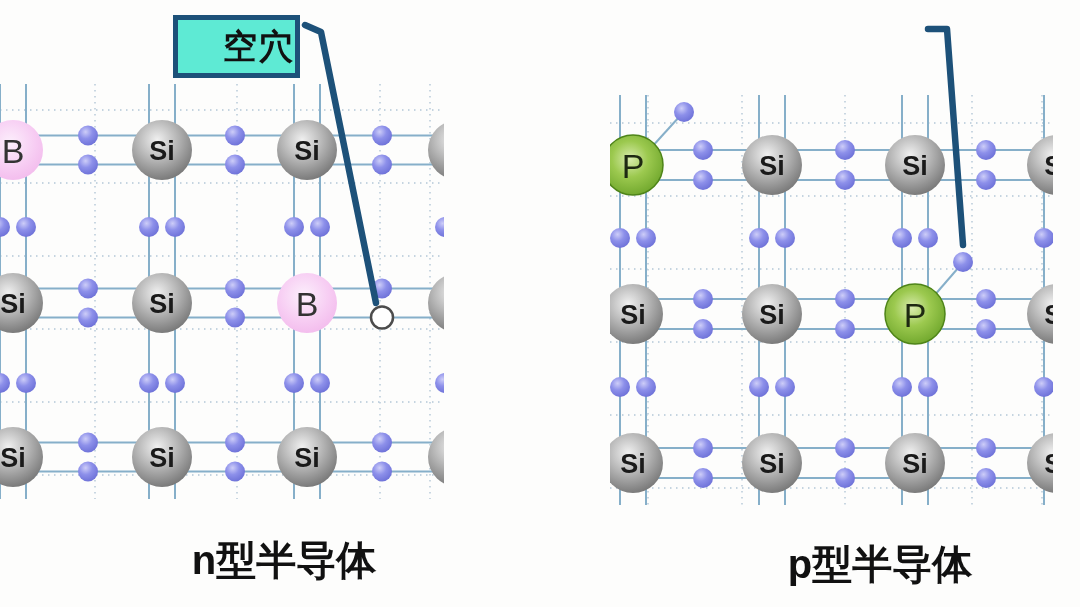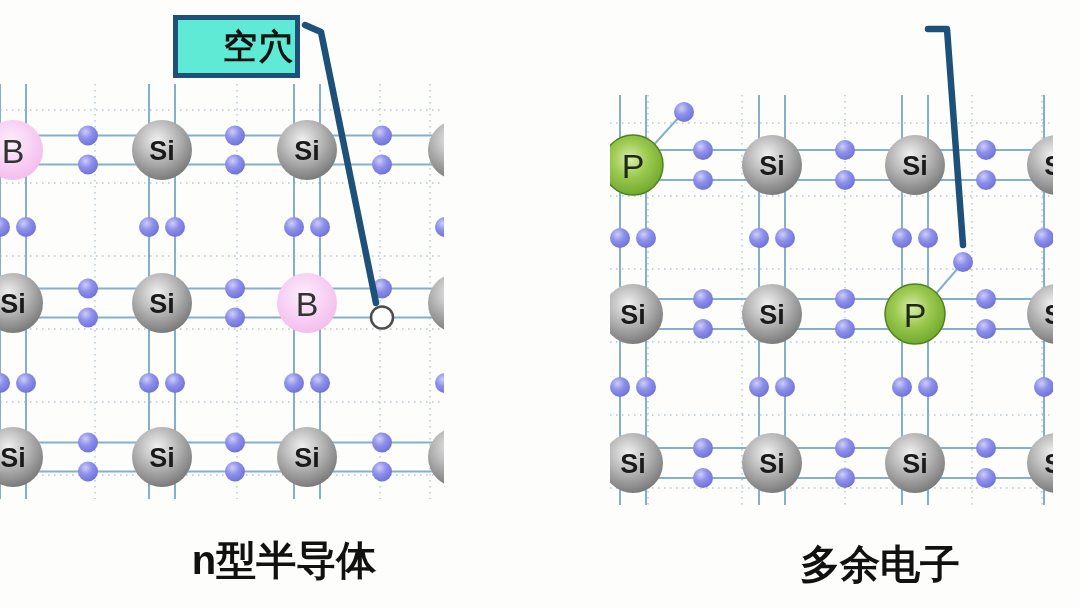--- a/index.html
+++ b/index.html
@@ -238,14 +238,14 @@
       <polyline points="928,29 947,29 963,245" fill="none" stroke="#1d5179" stroke-width="6.5" stroke-linecap="round" stroke-linejoin="round"></polyline>
     </svg>
 
   <div class="hole-label">
     <span>空穴</span>
   </div>
 
 
   <div class="caption caption-p">n型半导体</div>
 
-  <div class="caption caption-n">多余电子</div>
+  <div class="caption caption-n">p型半导体</div>
 </div>
 
 </body></html>

